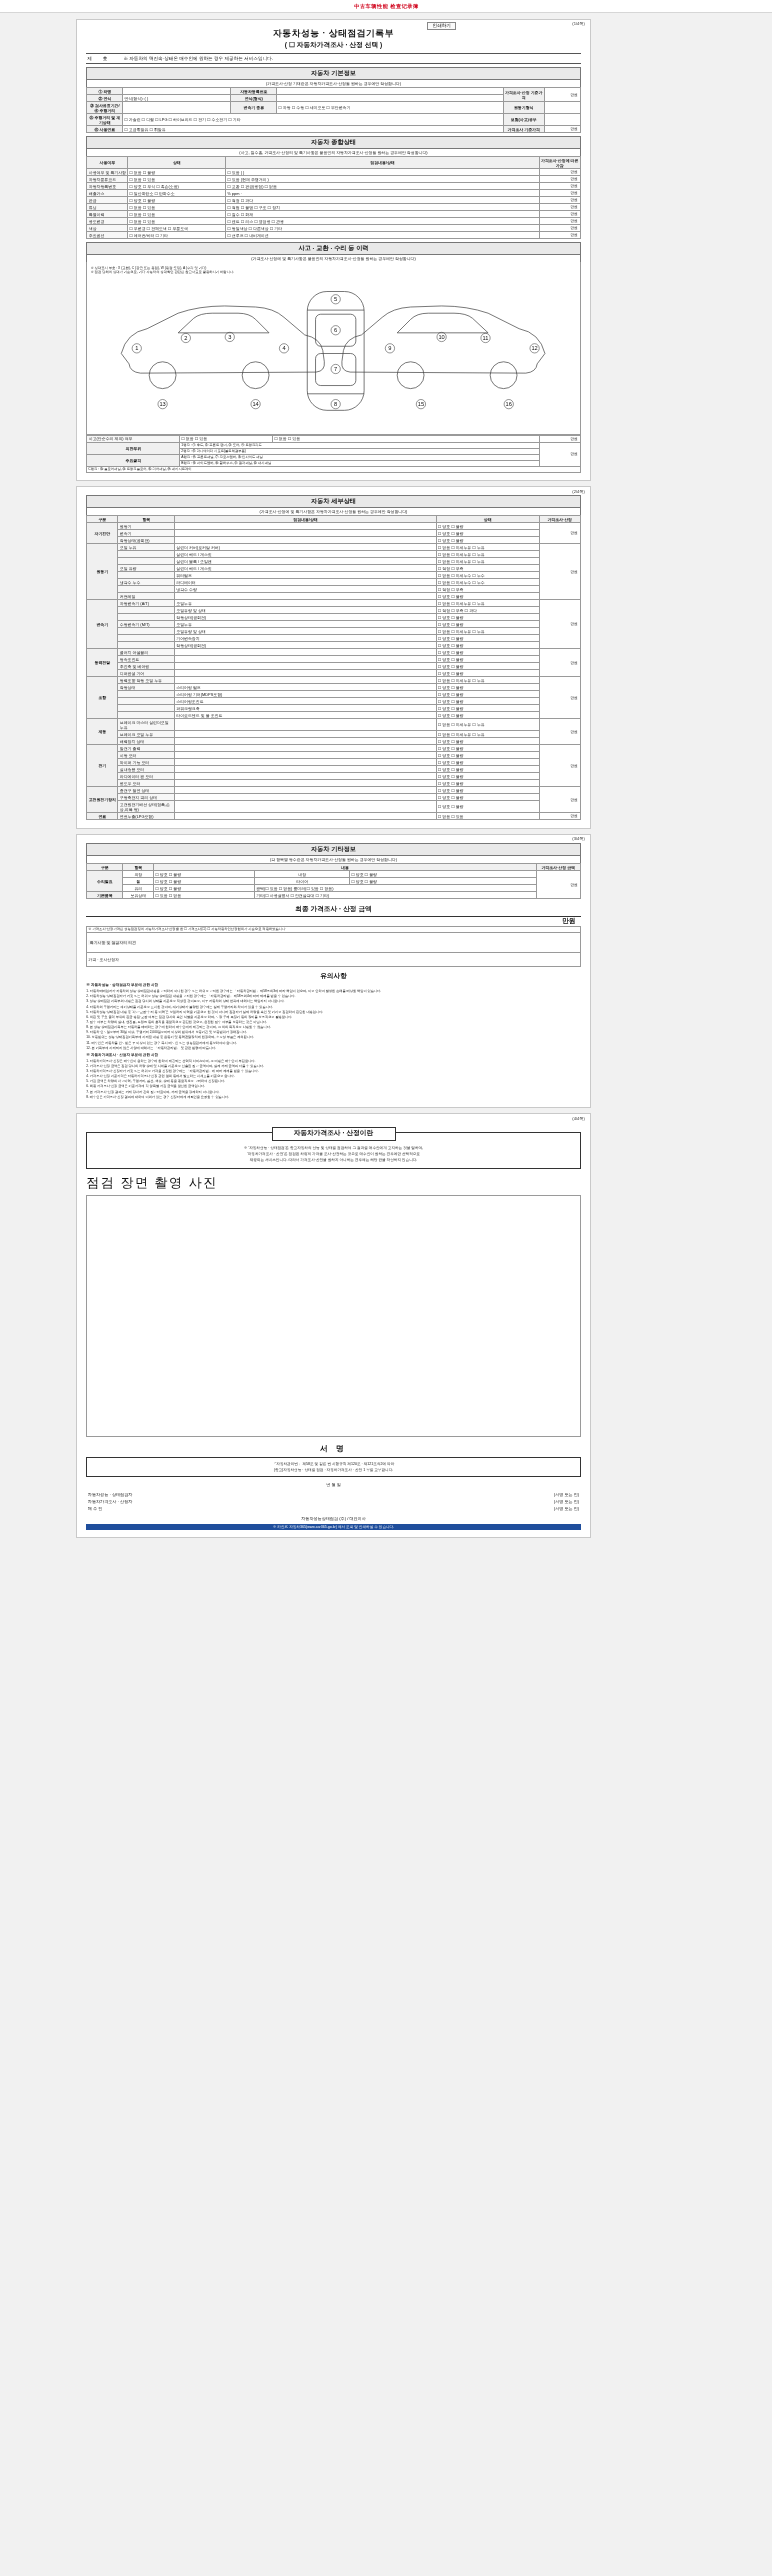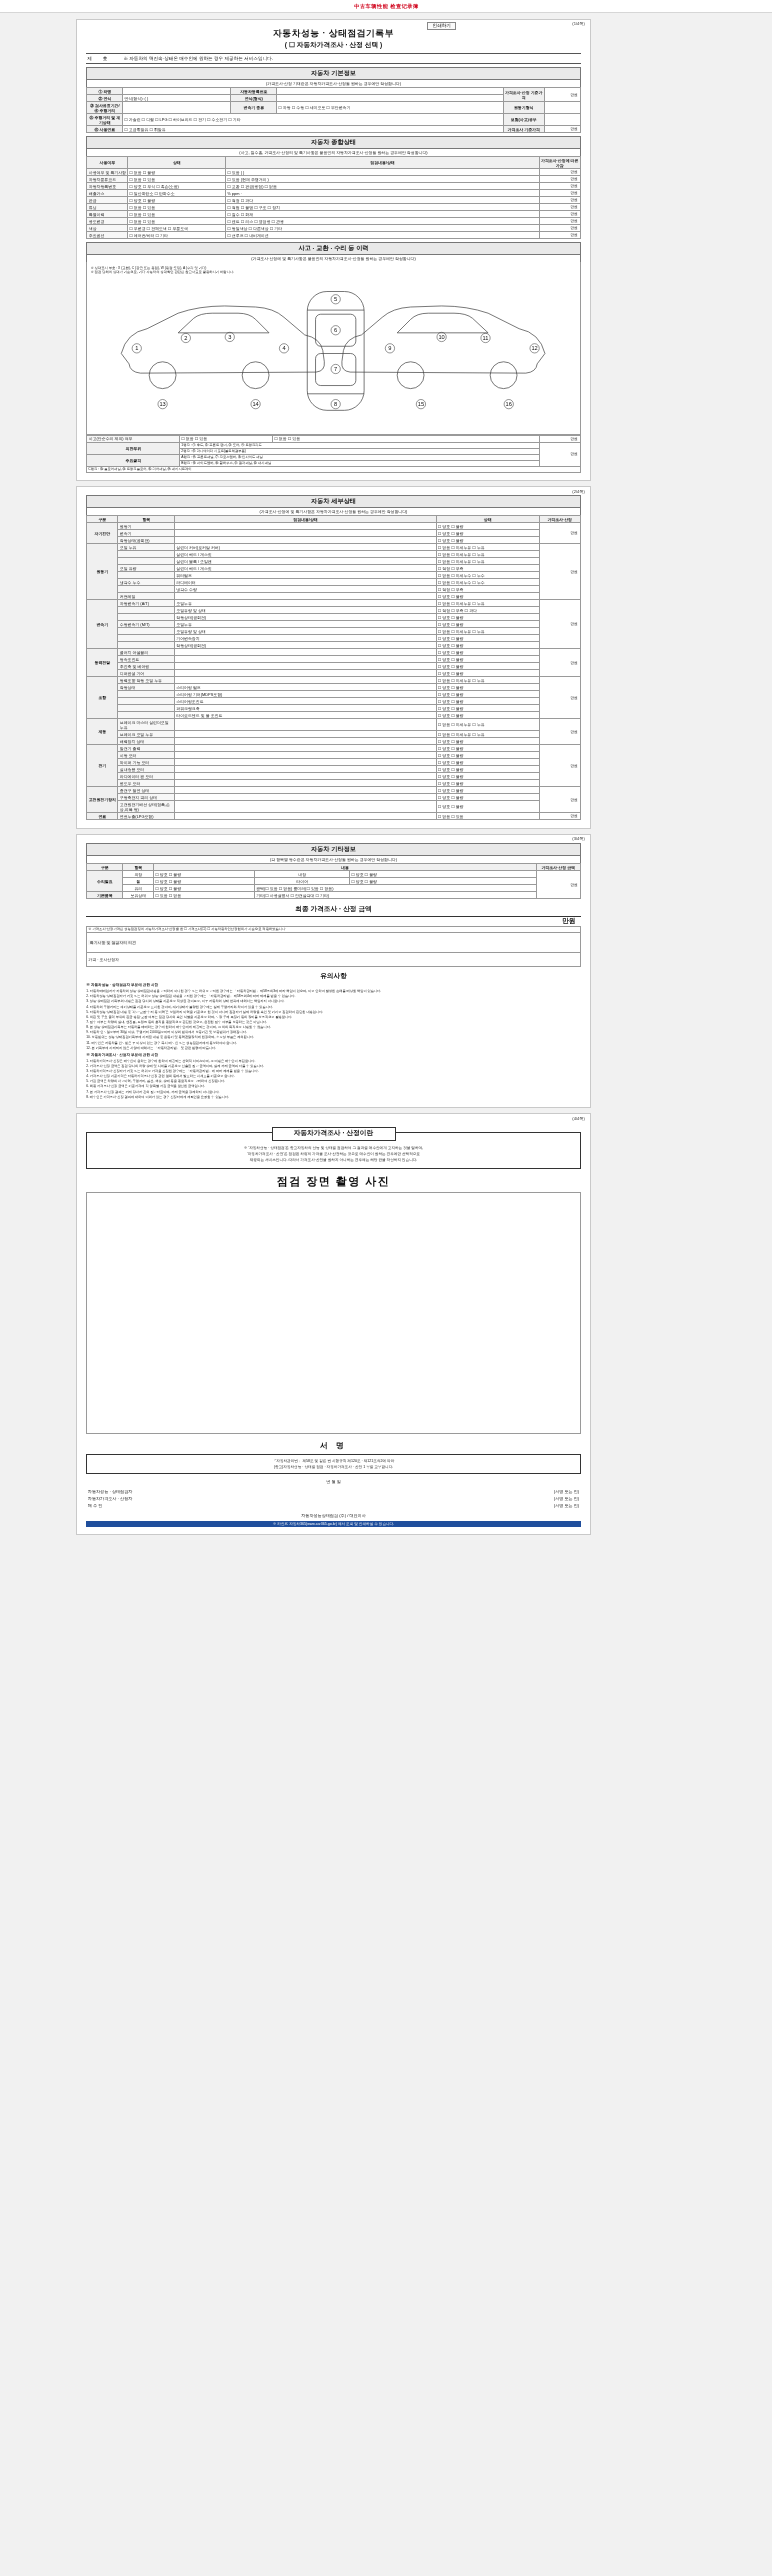--- a/index.html
+++ b/index.html
@@ -59,21 +59,21 @@
   .unit { text-align:right; font-size:3.6px; padding-right:2.1px; }
   .diagram-box { border:0.5px solid #9a9a9a; border-top:none; padding:3.1px; }
   .car-canvas { width:100%; height:155px; position:relative; }
   .notice h2 { text-align:center; font-size:6.7px; font-weight:bold; margin:5.2px 0 2.1px; }
   .notice-body { font-size:3.2px; line-height:1.45; }
   .notice-body p { margin:0 0 0.5px 0; }
   .notice-body .hd { font-weight:bold; margin-top:2.6px; font-size:3.6px;}
   .amt-title { text-align:center; font-size:6.7px; font-weight:bold; border-bottom:0.5px solid #333; padding-bottom:1.5px; margin:6.2px 0 0;}
   .sign-title { text-align:center; font-size:7.7px; font-weight:bold; letter-spacing:3.1px; margin:7.2px 0 3.1px;}
   .sig-note { border:0.5px solid #333; font-size:3.6px; text-align:center; padding:3.1px 5.2px; line-height:1.7; margin:2.1px 0 5.2px;}
-  .photo-title { text-align:center; font-size:11px; font-weight:bold; letter-spacing:1.5px; margin:5.2px 0 2.1px;}
+  .photo-title { font-size:13px; font-weight:normal; letter-spacing:1.5px; margin:5.2px 0 2.1px;}
   .photo-area { border:0.5px solid #9a9a9a; height:242px; }
   .declare-box { border:1px solid #333; padding:5.2px 7.2px; margin:4.1px 0; }
   .declare-title { text-align:center; font-size:6.7px; font-weight:bold; border:0.5px solid #333; display:block; padding:1.5px 0; background:#fff; margin:-11.3px auto 4.1px; width:124px;}
   .declare-text { font-size:3.6px; line-height:1.7; text-align:center;}
   .footer-sign { font-size:4.1px; }
   .footer-sign td { border:none; padding:1px 1.5px;}
   .bar { background:#1f4e9c; color:#fff; font-size:3.6px; text-align:center; padding:1px; margin-top:2.1px;}
   .amount-line { text-align:right; font-size:6.7px; font-weight:bold; padding-right:5.2px;}
 </style>
 </head>

